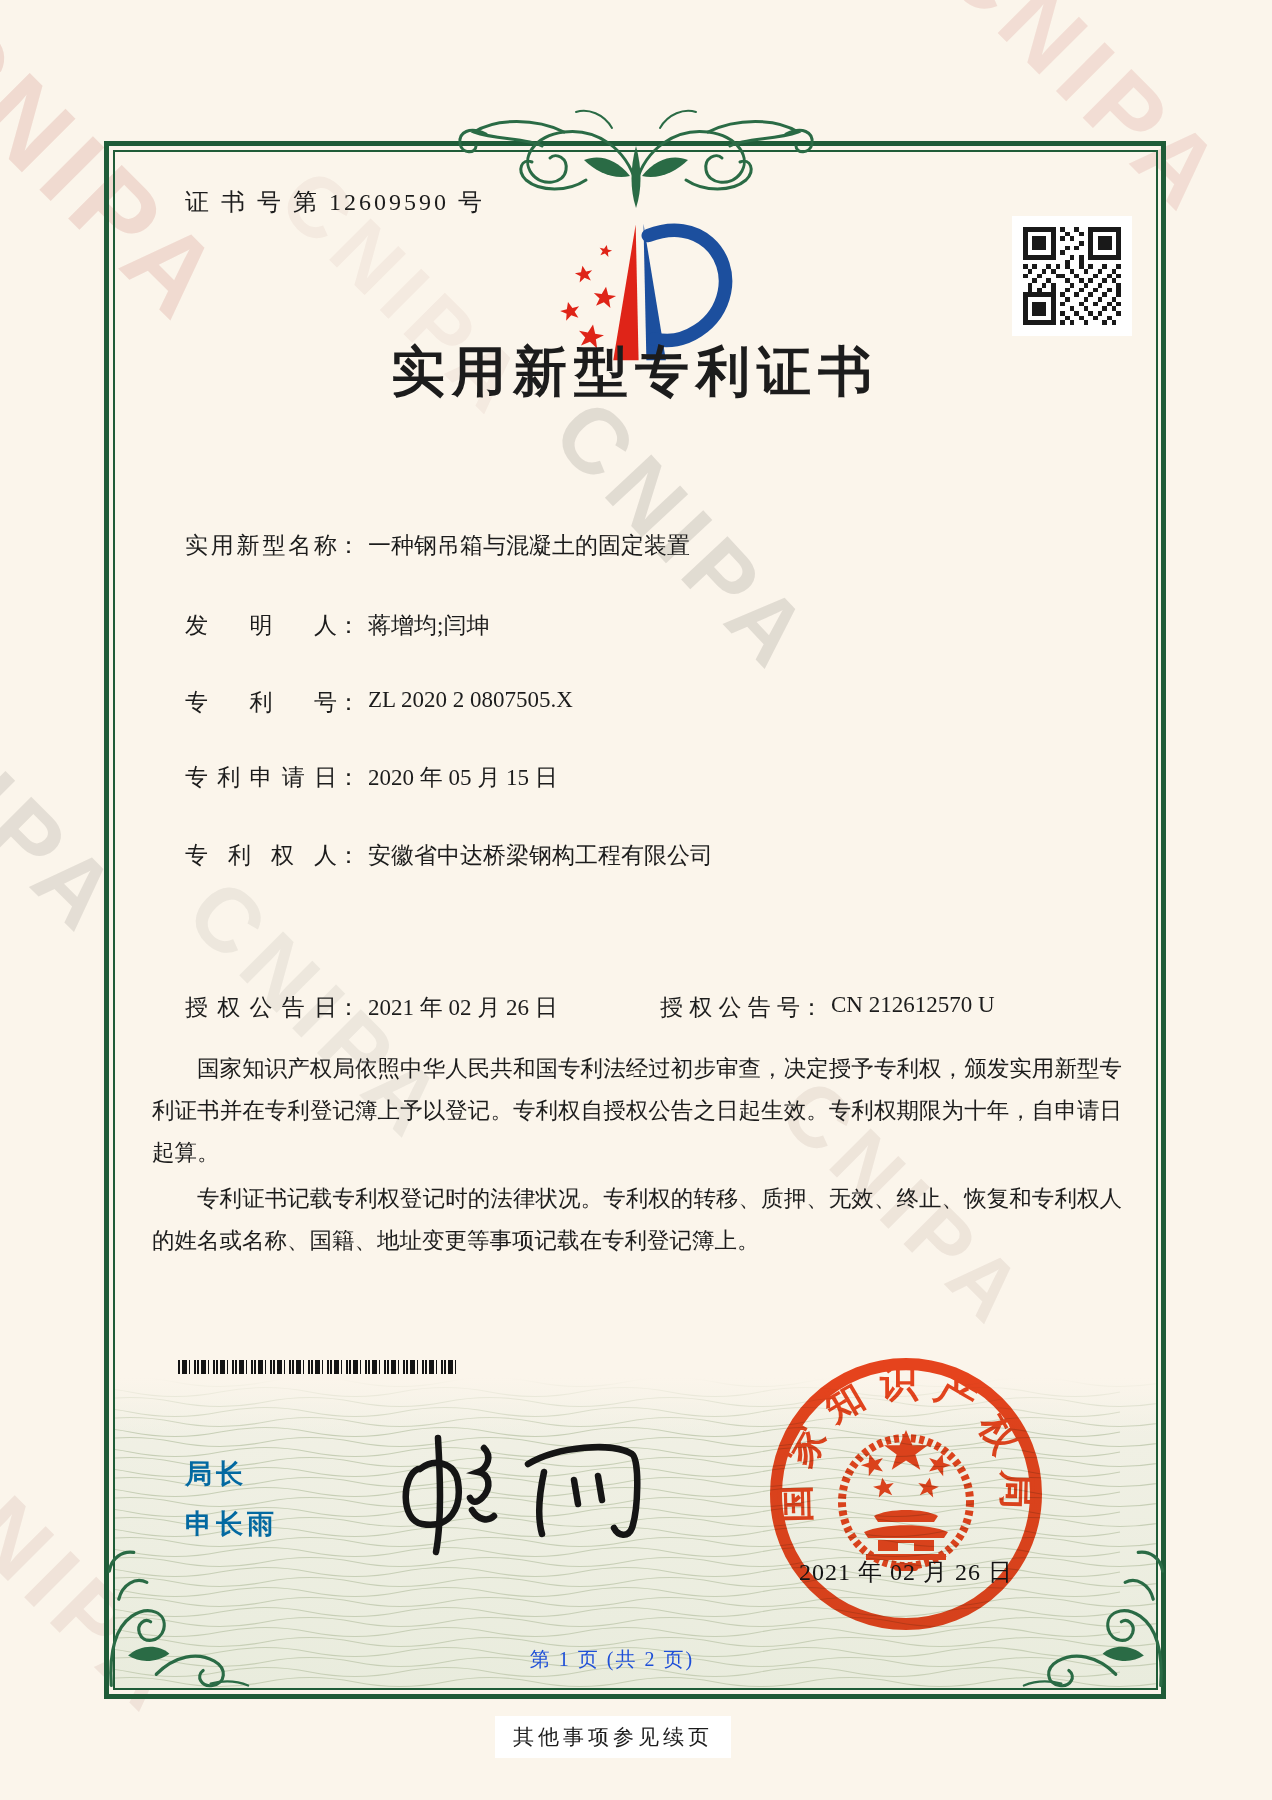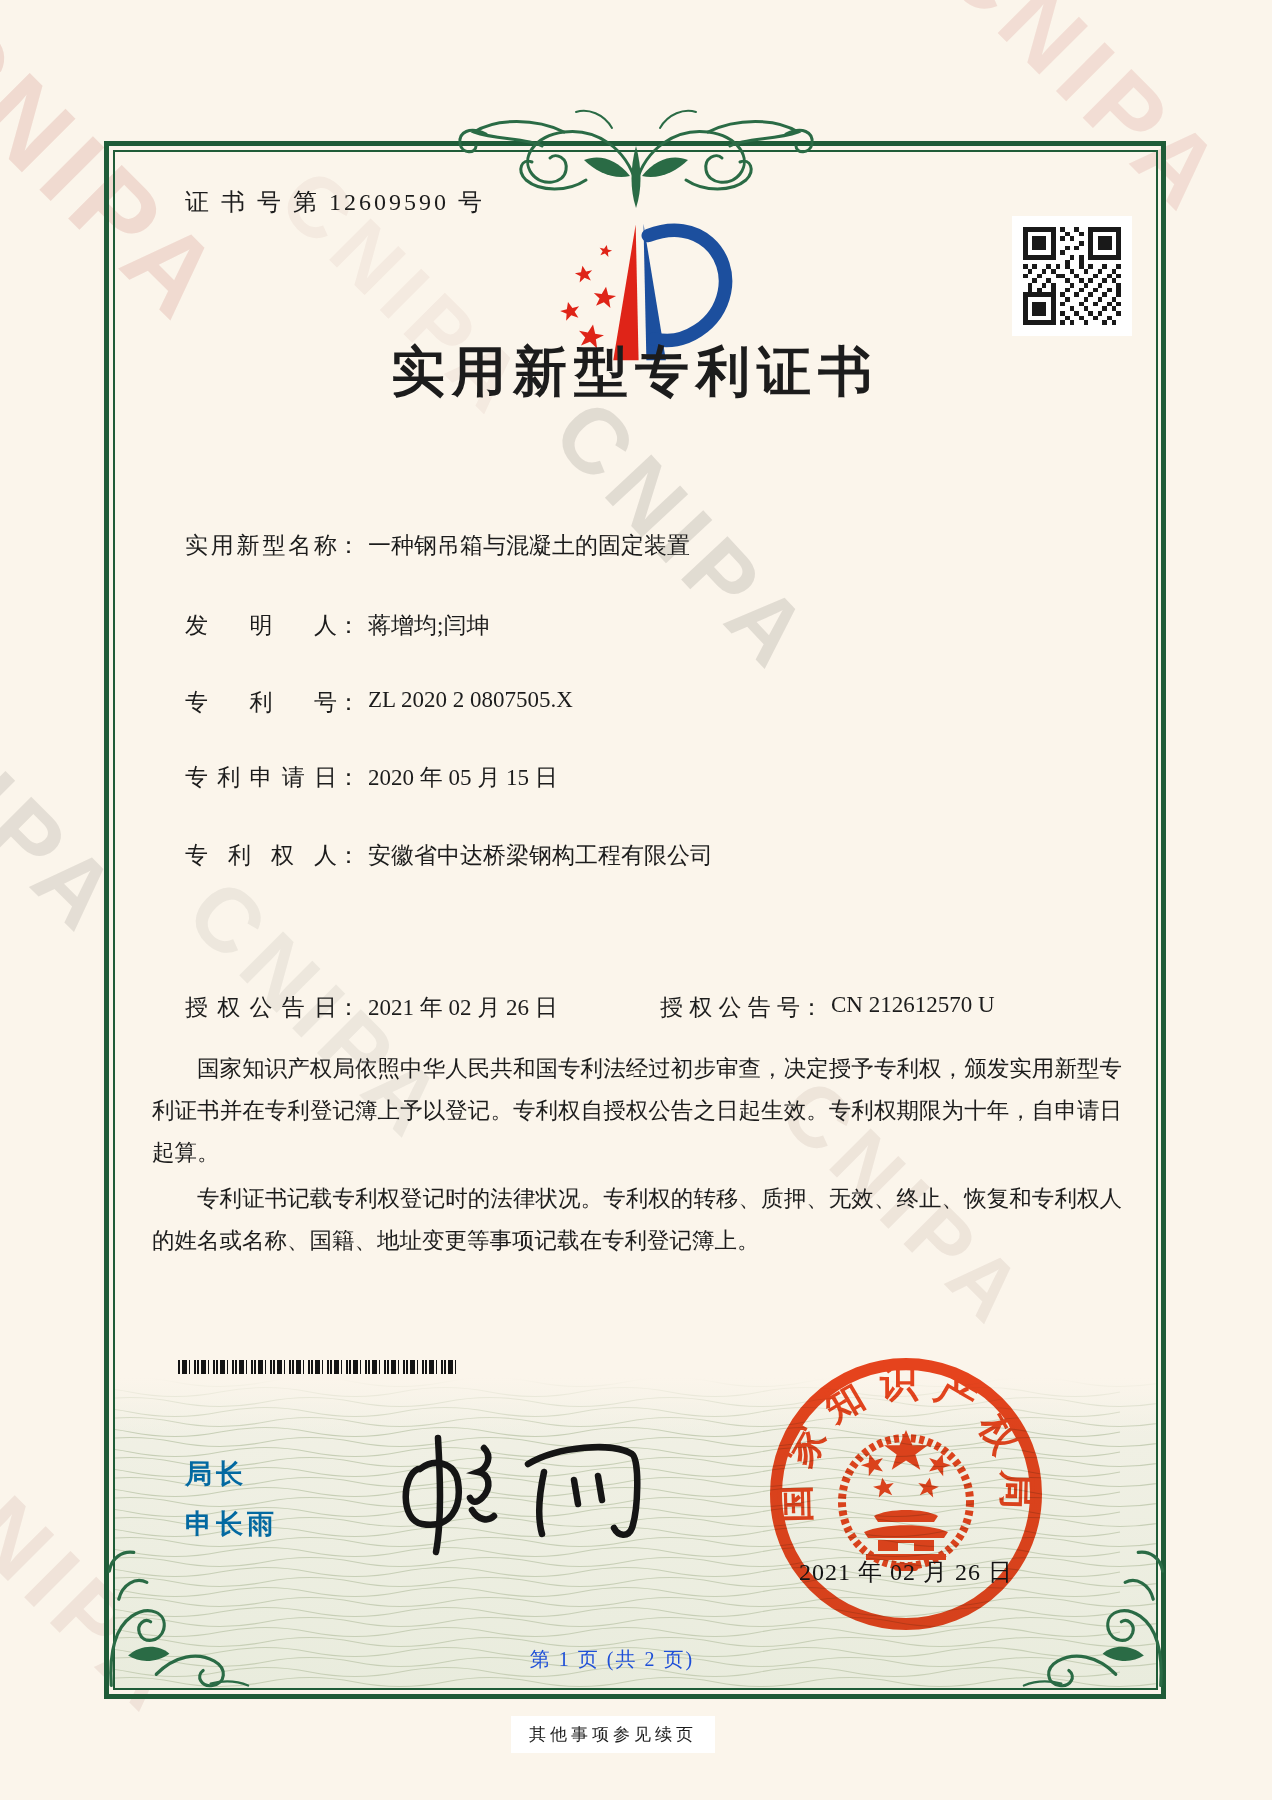--- a/index.html
+++ b/index.html
@@ -44,21 +44,21 @@
         #141414 16px 18px,transparent 18px 19px);}
   .director{position:absolute;left:185px;font-family:"Liberation Sans",sans-serif;
         font-weight:bold;font-size:27px;letter-spacing:4px;z-index:3;color:#0369a1;}
   .sig{position:absolute;left:388px;top:1424px;z-index:3;}
   .seal{position:absolute;left:762px;top:1350px;z-index:4;opacity:.93;mix-blend-mode:multiply;}
   .sealdate{position:absolute;left:766px;top:1556px;width:280px;text-align:center;
         font-size:24px;letter-spacing:1px;color:#141414;z-index:5;white-space:nowrap;}
   .pageinfo{position:absolute;left:612px;top:1646px;transform:translateX(-50%);
         font-size:20px;letter-spacing:2px;color:#1d4ed8;z-index:3;white-space:nowrap;}
   .contnote{position:absolute;left:613px;top:1716px;transform:translateX(-50%);
-        background:#fff;padding:7px 18px;font-size:17px;letter-spacing:4px;z-index:3;white-space:nowrap;}
+        background:#fff;padding:7px 18px;font-size:21px;letter-spacing:4px;z-index:3;white-space:nowrap;}
 </style>
 </head>
 <body>
 
 <div class="page">
 
   <span class="wm" style="left:-20px;top:-14px;font-size:110px;color:rgba(226,178,168,.40);">CNIPA</span>
   <span class="wm" style="left:1000px;top:-95px;font-size:100px;color:rgba(226,178,168,.35);">CNIPA</span>
   <span class="wm" style="left:330px;top:150px;font-size:85px;color:rgba(220,190,180,.20);">CNIPA</span>
   <span class="wm" style="left:610px;top:380px;font-size:92px;color:rgba(185,180,172,.38);transform:rotate(47deg);">CNIPA</span>

